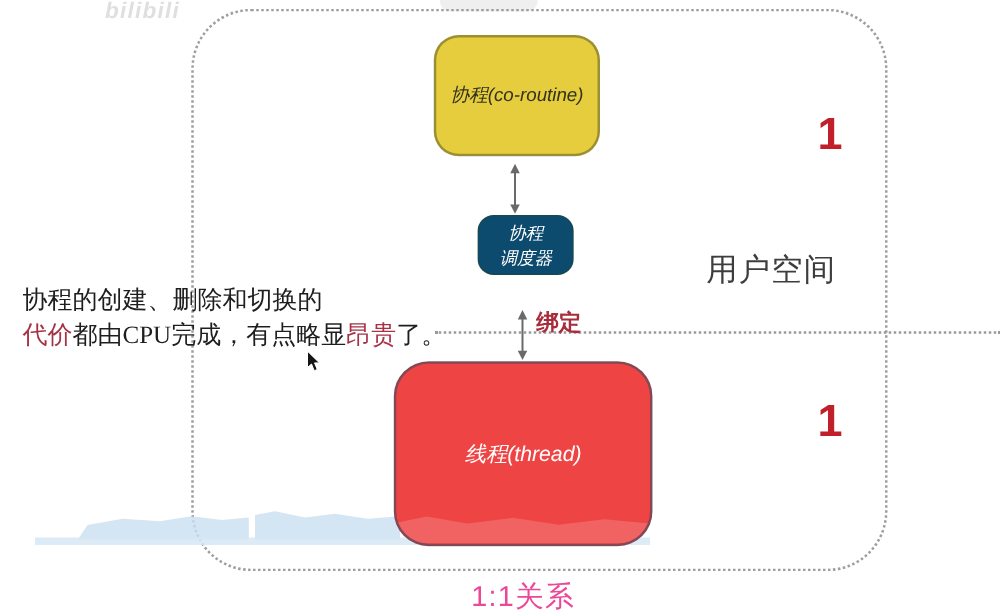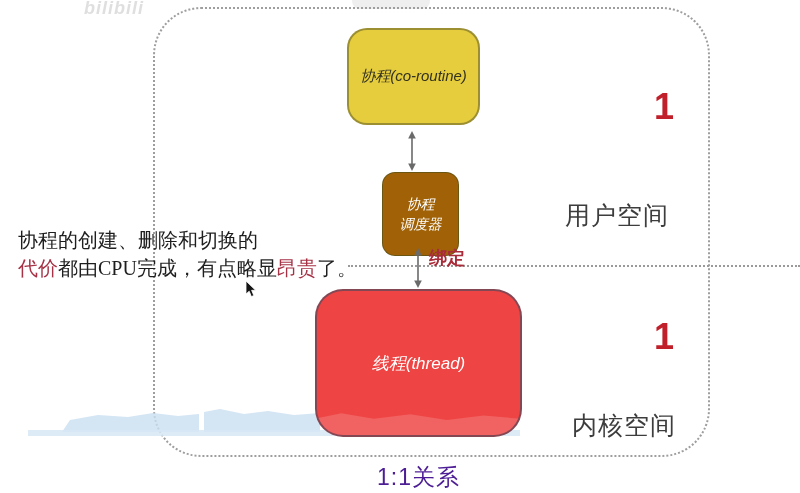--- a/index.html
+++ b/index.html
@@ -39,43 +39,43 @@
   }
 
   
   .node{display:flex;align-items:center;justify-content:center;text-align:center;box-sizing:border-box;font-style:italic;}
   #coroutine-box{
     left:347px;top:28px;width:133px;height:97px;border-radius:20px;
     background:#e6cd3e;border:2px solid rgba(95,92,40,0.55);
     color:#33321f;font-size:15px;z-index:2;
   }
   #scheduler-box{
-    left:382px;top:172px;width:77px;height:84px;border-radius:13px;
-    background:#a16207;border:1.5px solid rgba(40,70,35,0.45);
+    left:382px;top:172px;width:77px;height:48px;border-radius:13px;
+    background:#0c4a6e;border:1.5px solid rgba(40,70,35,0.45);
     color:#ffffff;font-size:14px;line-height:20px;z-index:2;
     flex-direction:column;
   }
   #thread-box{
     left:315px;top:289px;width:207px;height:148px;border-radius:28px;
     background:#ef4444;border:2px solid rgba(60,75,95,0.6);
     color:#ffffff;font-size:17px;z-index:2;overflow:hidden;
   }
   #thread-wave-overlay{
     position:absolute;left:0;bottom:0;width:100%;height:28px;
     background:rgba(255,255,255,0.16);
     clip-path:polygon(0 40%,12% 22%,28% 42%,46% 26%,64% 46%,82% 30%,100% 42%,100% 100%,0 100%);
   }
 
   
   #binding-label{left:429px;top:246px;font-size:18px;font-weight:bold;color:#a82c3a;z-index:3;}
   #user-space-label{left:565px;top:199px;font-size:25px;color:#3d3d3d;letter-spacing:1px;text-align:center;}
   #kernel-space-label{left:572px;top:409px;font-size:25px;color:#3d3d3d;letter-spacing:1px;}
   #user-count{left:654px;top:86px;font-size:36px;font-weight:bold;color:#c1202b;}
   #kernel-count{left:654px;top:316px;font-size:36px;font-weight:bold;color:#c1202b;}
-  #caption{left:377px;top:462px;font-size:23px;color:#4c1d95;letter-spacing:1px;}
+  #caption{left:377px;top:462px;font-size:23px;color:#ec4899;letter-spacing:1px;}
 
   
   #wave-strip{
     left:28px;top:430px;width:492px;height:6px;background:#d7e7f4;opacity:0.85;z-index:1;
   }
   svg.deco{display:block;}
 </style>
 </head>
 <body>
 
@@ -127,17 +127,16 @@
   <div class="abs" id="wave-strip"></div>
 
   <div class="abs node" id="thread-box">
     <span>线程(thread)</span>
     <div id="thread-wave-overlay"></div>
   </div>
 
   <div class="abs" id="user-count">1</div>
   <div class="abs" id="user-space-label">用户空间</div>
   <div class="abs" id="kernel-count">1</div>
-  <div class="abs" id="kernel-space-label">内核空间</div>
 
   <div class="abs" id="caption">1:1关系</div>
 
 </div>
 
 </body></html>

